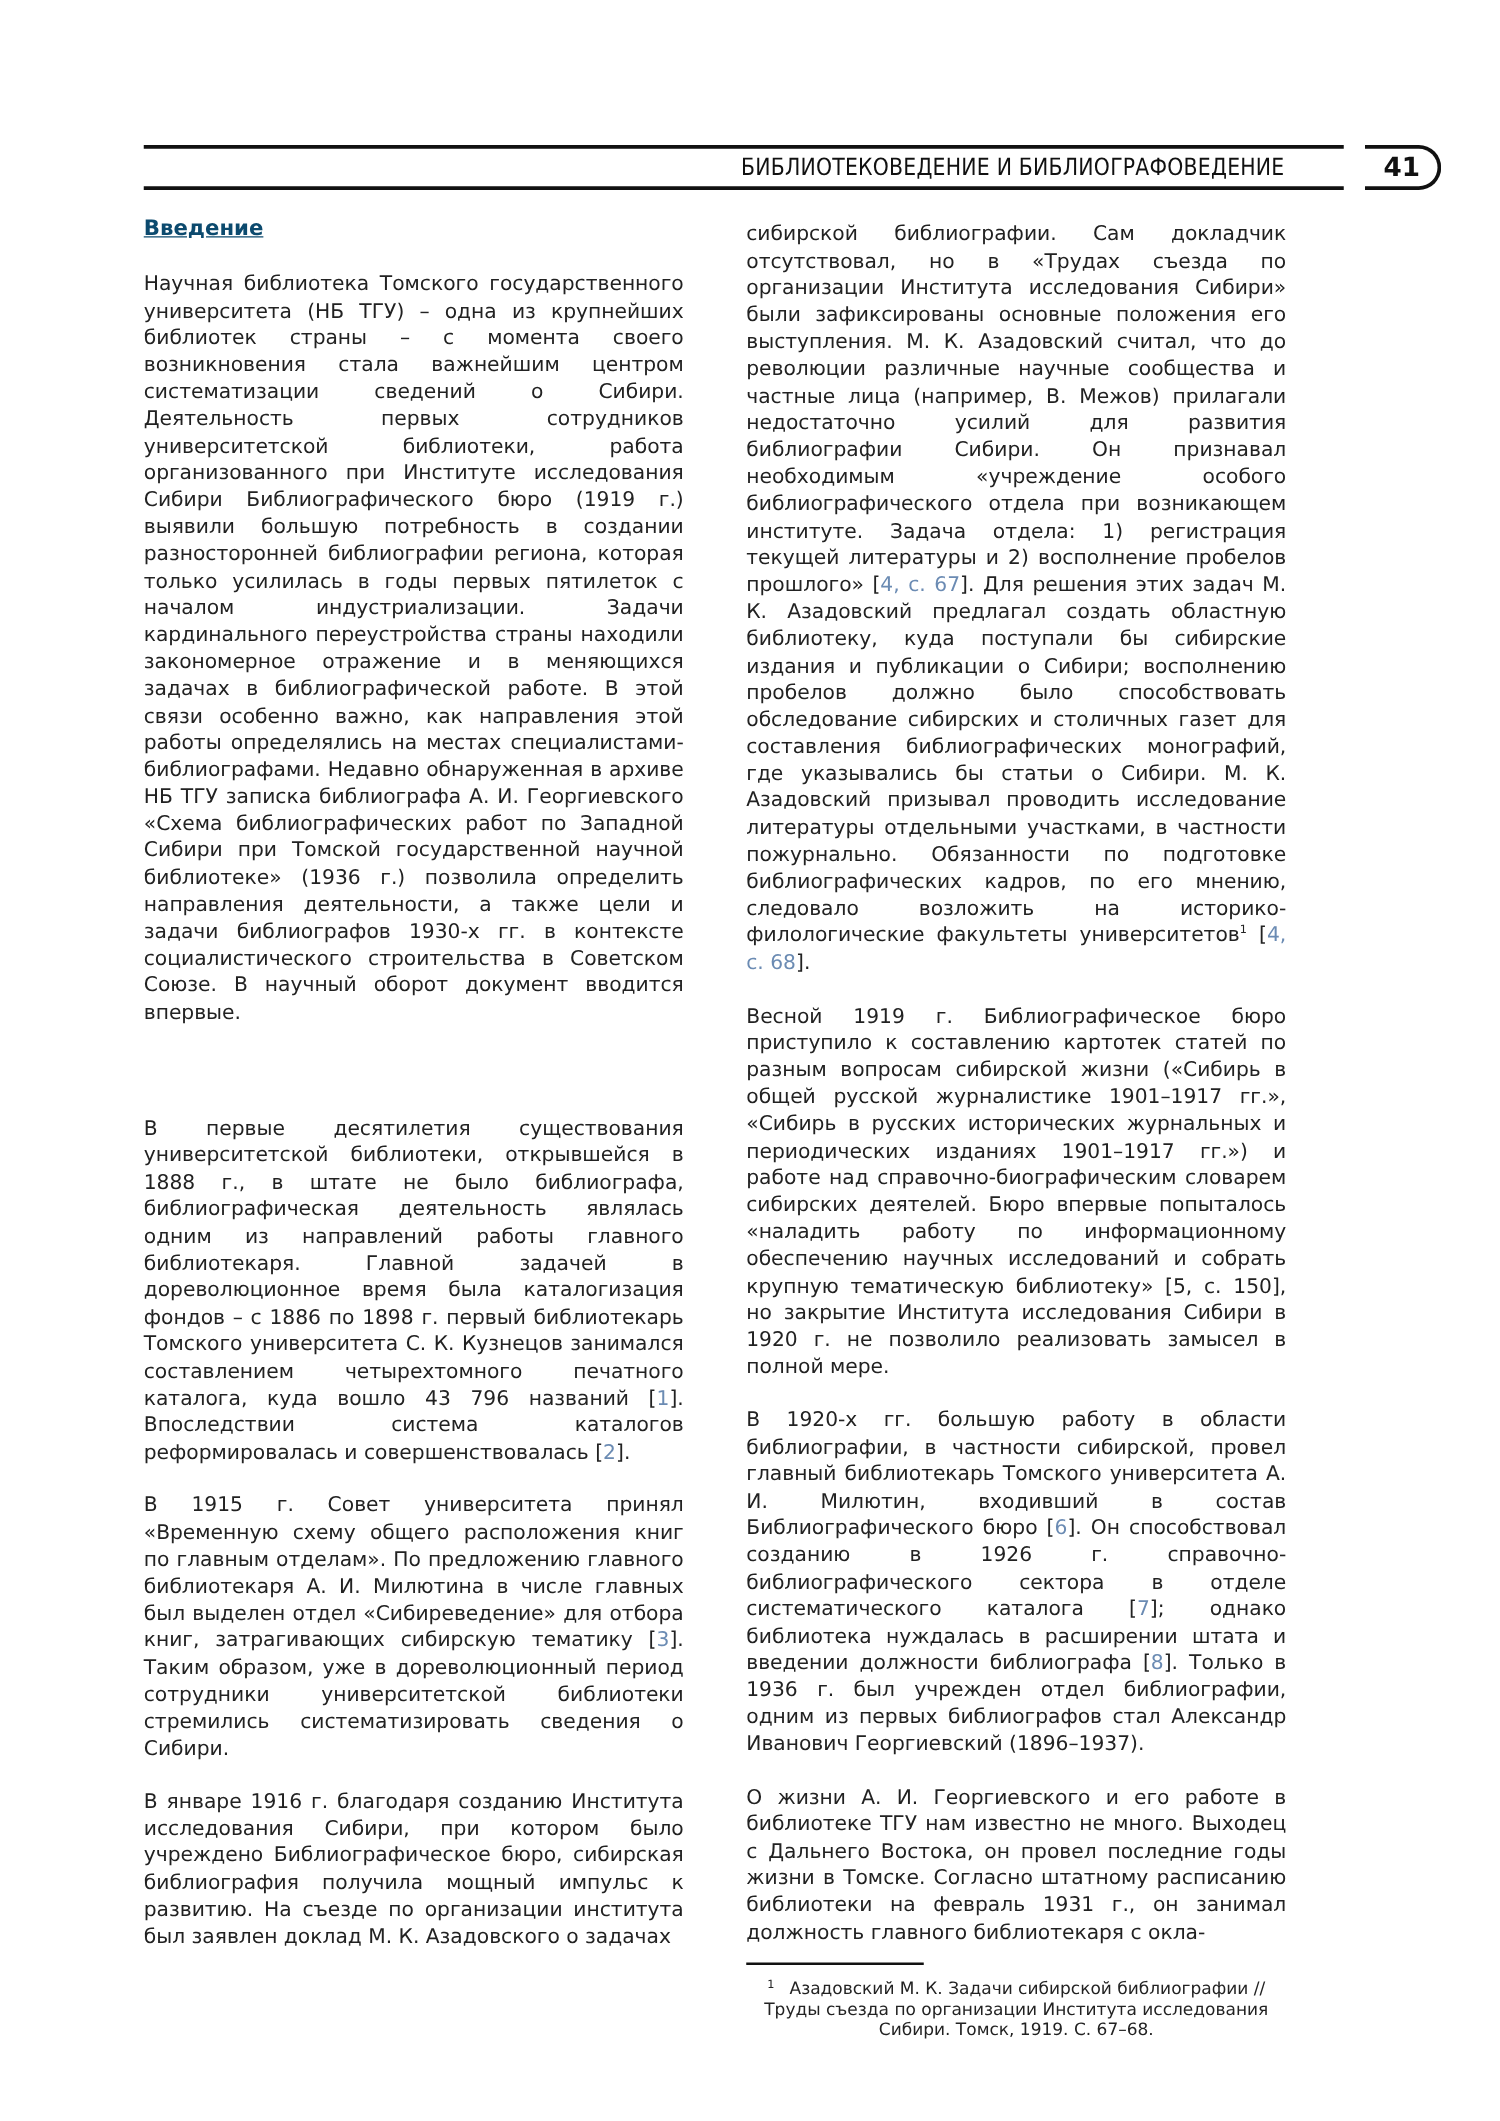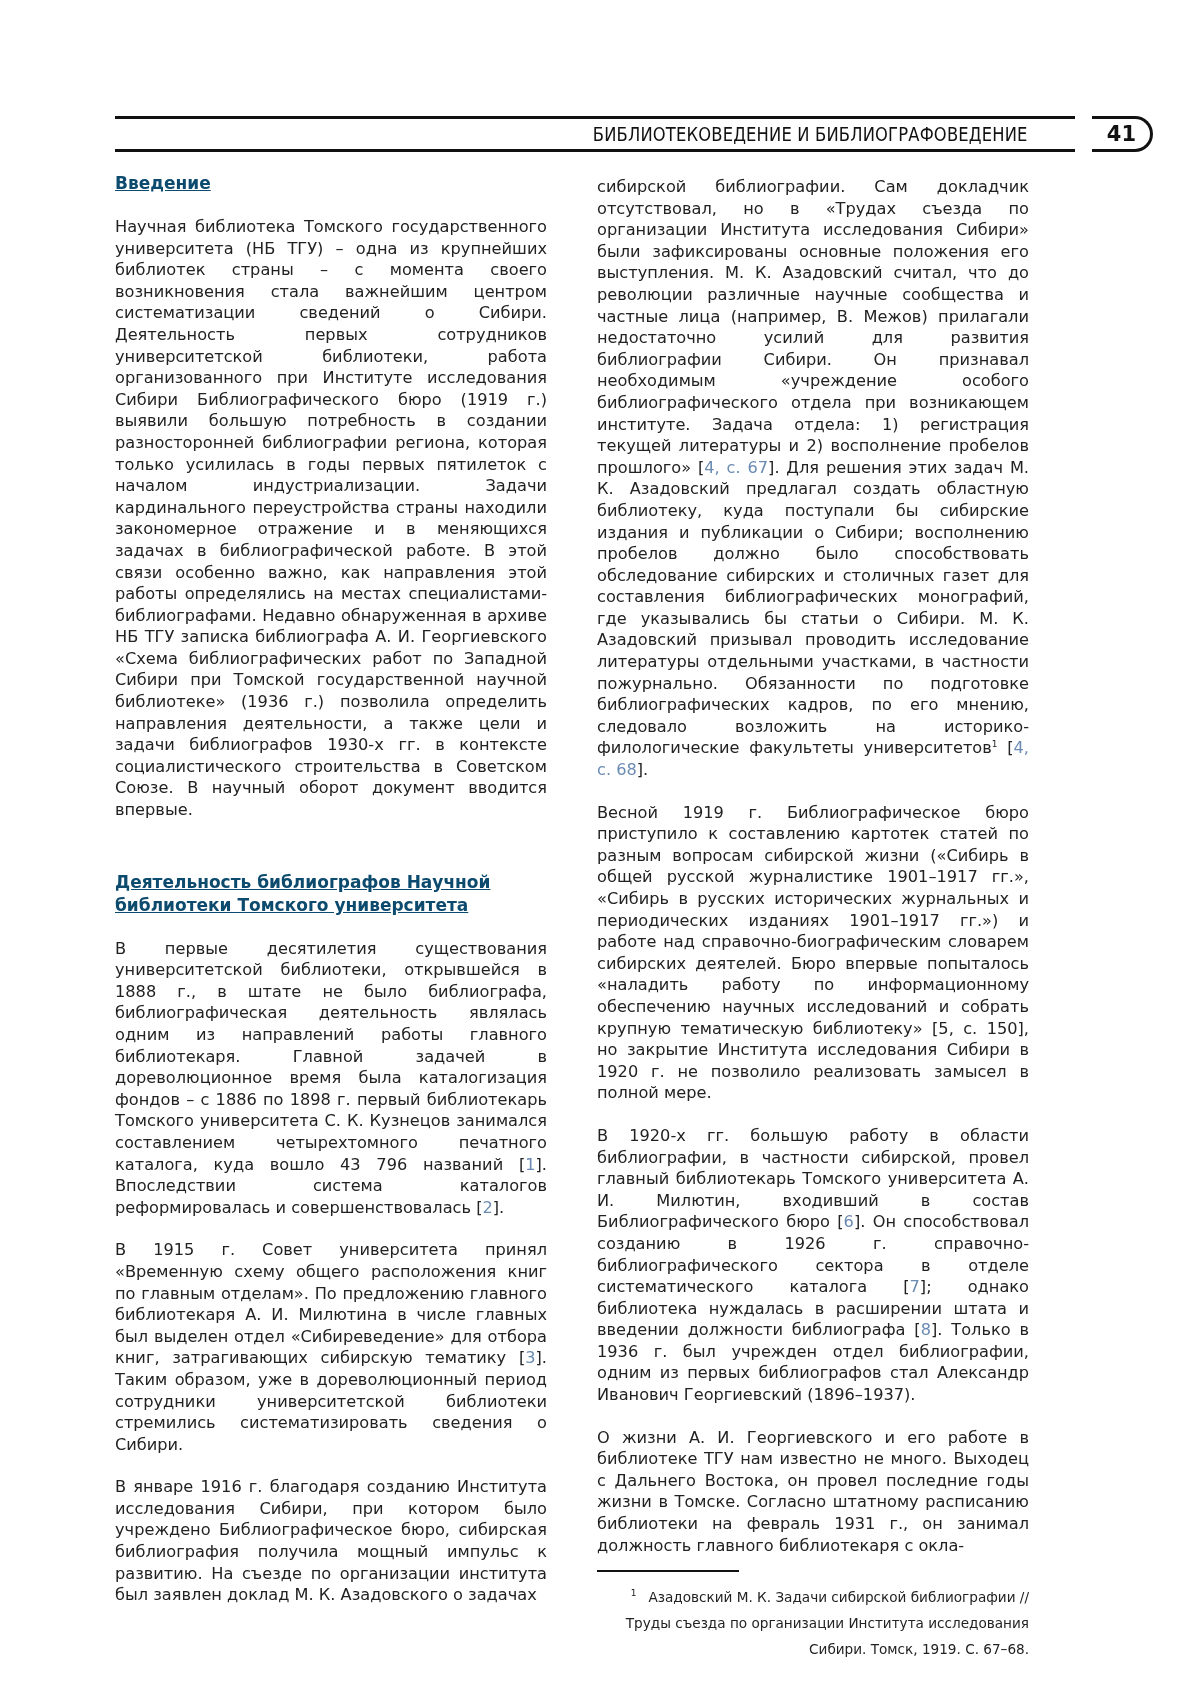--- a/index.html
+++ b/index.html
@@ -22,41 +22,40 @@
 
   h2 { font-family: "DejaVu Sans", sans-serif; font-weight: bold; font-size: 17px; line-height: 23px;
        margin: 0; color: #0c4a6e; text-decoration: underline; }
   p { margin: 0; text-align: justify; hyphens: manual; }
   .gap-s { height: 21px; }
   .gap-l { height: 50px; }
   .cite { color: #6b8bb3; }
   sup { font-size: 9px; line-height: 0; vertical-align: super; }
 
   .footnote-rule { width: 142px; height: 2px; background: #111; margin: 14px 0 8px 0; }
-  .footnote { font-size: 13.6px; line-height: 26px; color: #222; text-align: right; }
+  .footnote { font-size: 13.6px; line-height: 16px; color: #222; text-align: center; }
   .footnote .fn-mark { font-size: 9px; vertical-align: super; margin-right: 12px; }
 </style>
 </head>
 <body>
 
 <div class="header">
   <div class="rule-top"></div>
   <div class="rule-bottom"></div>
   <div class="running-title">БИБЛИОТЕКОВЕДЕНИЕ И БИБЛИОГРАФОВЕДЕНИЕ</div>
   <div class="page-number-box">
     <span class="page-number">41</span>
   </div>
 </div>
 
 <div class="col left">
   <h2>Введение</h2>
   <div class="gap-s"></div>
   <p>Научная библиотека Томского государственного университета (НБ ТГУ) – одна из крупнейших библиотек страны – с момента своего возникновения стала важнейшим центром систематизации сведений о Сибири. Деятельность первых сотрудников университетской библиотеки, работа организованного при Институте исследования Сибири Библиографического бюро (1919 г.) выявили большую потребность в создании разносторонней библиографии региона, которая только усилилась в годы первых пятилеток с началом индустриализации. Задачи кардинального переустройства страны находили закономерное отражение и в меняющихся задачах в библиографической работе. В этой связи особенно важно, как направления этой работы определялись на местах специалистами-библиографами. Недавно обнаруженная в архиве НБ ТГУ записка библиографа А. И. Георгиевского «Схема библиографических работ по Западной Сибири при Томской государственной научной библиотеке» (1936 г.) позволила определить направления деятельности, а также цели и задачи библиографов 1930-х гг. в контексте социалистического строительства в Советском Союзе. В научный оборот документ вводится впервые.</p>
   <div class="gap-l"></div>
-  <h2>Деятельность библиографов Научной библиотеки Томского университета</h2>
   <div class="gap-s"></div>
   <p><span>В первые десятилетия существования университетской библиотеки, открывшейся в 1888 г., в штате не было библиографа, библиографическая деятельность являлась одним из направлений работы главного библиотекаря. Главной задачей в дореволюционное время была каталогизация фондов – с 1886 по 1898 г. первый библиотекарь Томского университета С. К. Кузнецов занимался составлением четырехтомного печатного каталога, куда вошло 43 796 названий [</span><a class="cite">1</a><span>]. Впоследствии система каталогов реформировалась и совершенствовалась [</span><a class="cite">2</a><span>].</span></p>
   <div class="gap-s"></div>
   <p><span>В 1915 г. Совет университета принял «Временную схему общего расположения книг по главным отделам». По предложению главного библиотекаря А. И. Милютина в числе главных был выделен отдел «Сибиреведение» для отбора книг, затрагивающих сибирскую тематику [</span><a class="cite">3</a><span>]. Таким образом, уже в дореволюционный период сотрудники университетской библиотеки стремились систематизировать сведения о Сибири.</span></p>
   <div class="gap-s"></div>
   <p>В январе 1916 г. благодаря созданию Института исследования Сибири, при котором было учреждено Библиографическое бюро, сибирская библиография получила мощный импульс к развитию. На съезде по организации института был заявлен доклад М. К. Азадовского о задачах</p>
 </div>
 
 <div class="col right">
   <p><span>сибирской библиографии. Сам докладчик отсутствовал, но в «Трудах съезда по организации Института исследования Сибири» были зафиксированы основные положения его выступления. М. К. Азадовский считал, что до революции различные научные сообщества и частные лица (например, В. Межов) прилагали недостаточно усилий для развития библиографии Сибири. Он признавал необходимым «учреждение особого библиографического отдела при возникающем институте. Задача отдела: 1) регистрация текущей литературы и 2) восполнение пробелов прошлого» [</span><a class="cite">4, с. 67</a><span>]. Для решения этих задач М. К. Азадовский предлагал создать областную библиотеку, куда поступали бы сибирские издания и публикации о Сибири; восполнению пробелов должно было способствовать обследование сибирских и столичных газет для составления библиографических монографий, где указывались бы статьи о Сибири. М. К. Азадовский призывал проводить исследование литературы отдельными участками, в частности пожурнально. Обязанности по подготовке библиографических кадров, по его мнению, следовало возложить на историко-филологические факультеты университетов</span><sup>1</sup><span> [</span><a class="cite">4, с. 68</a><span>].</span></p>

